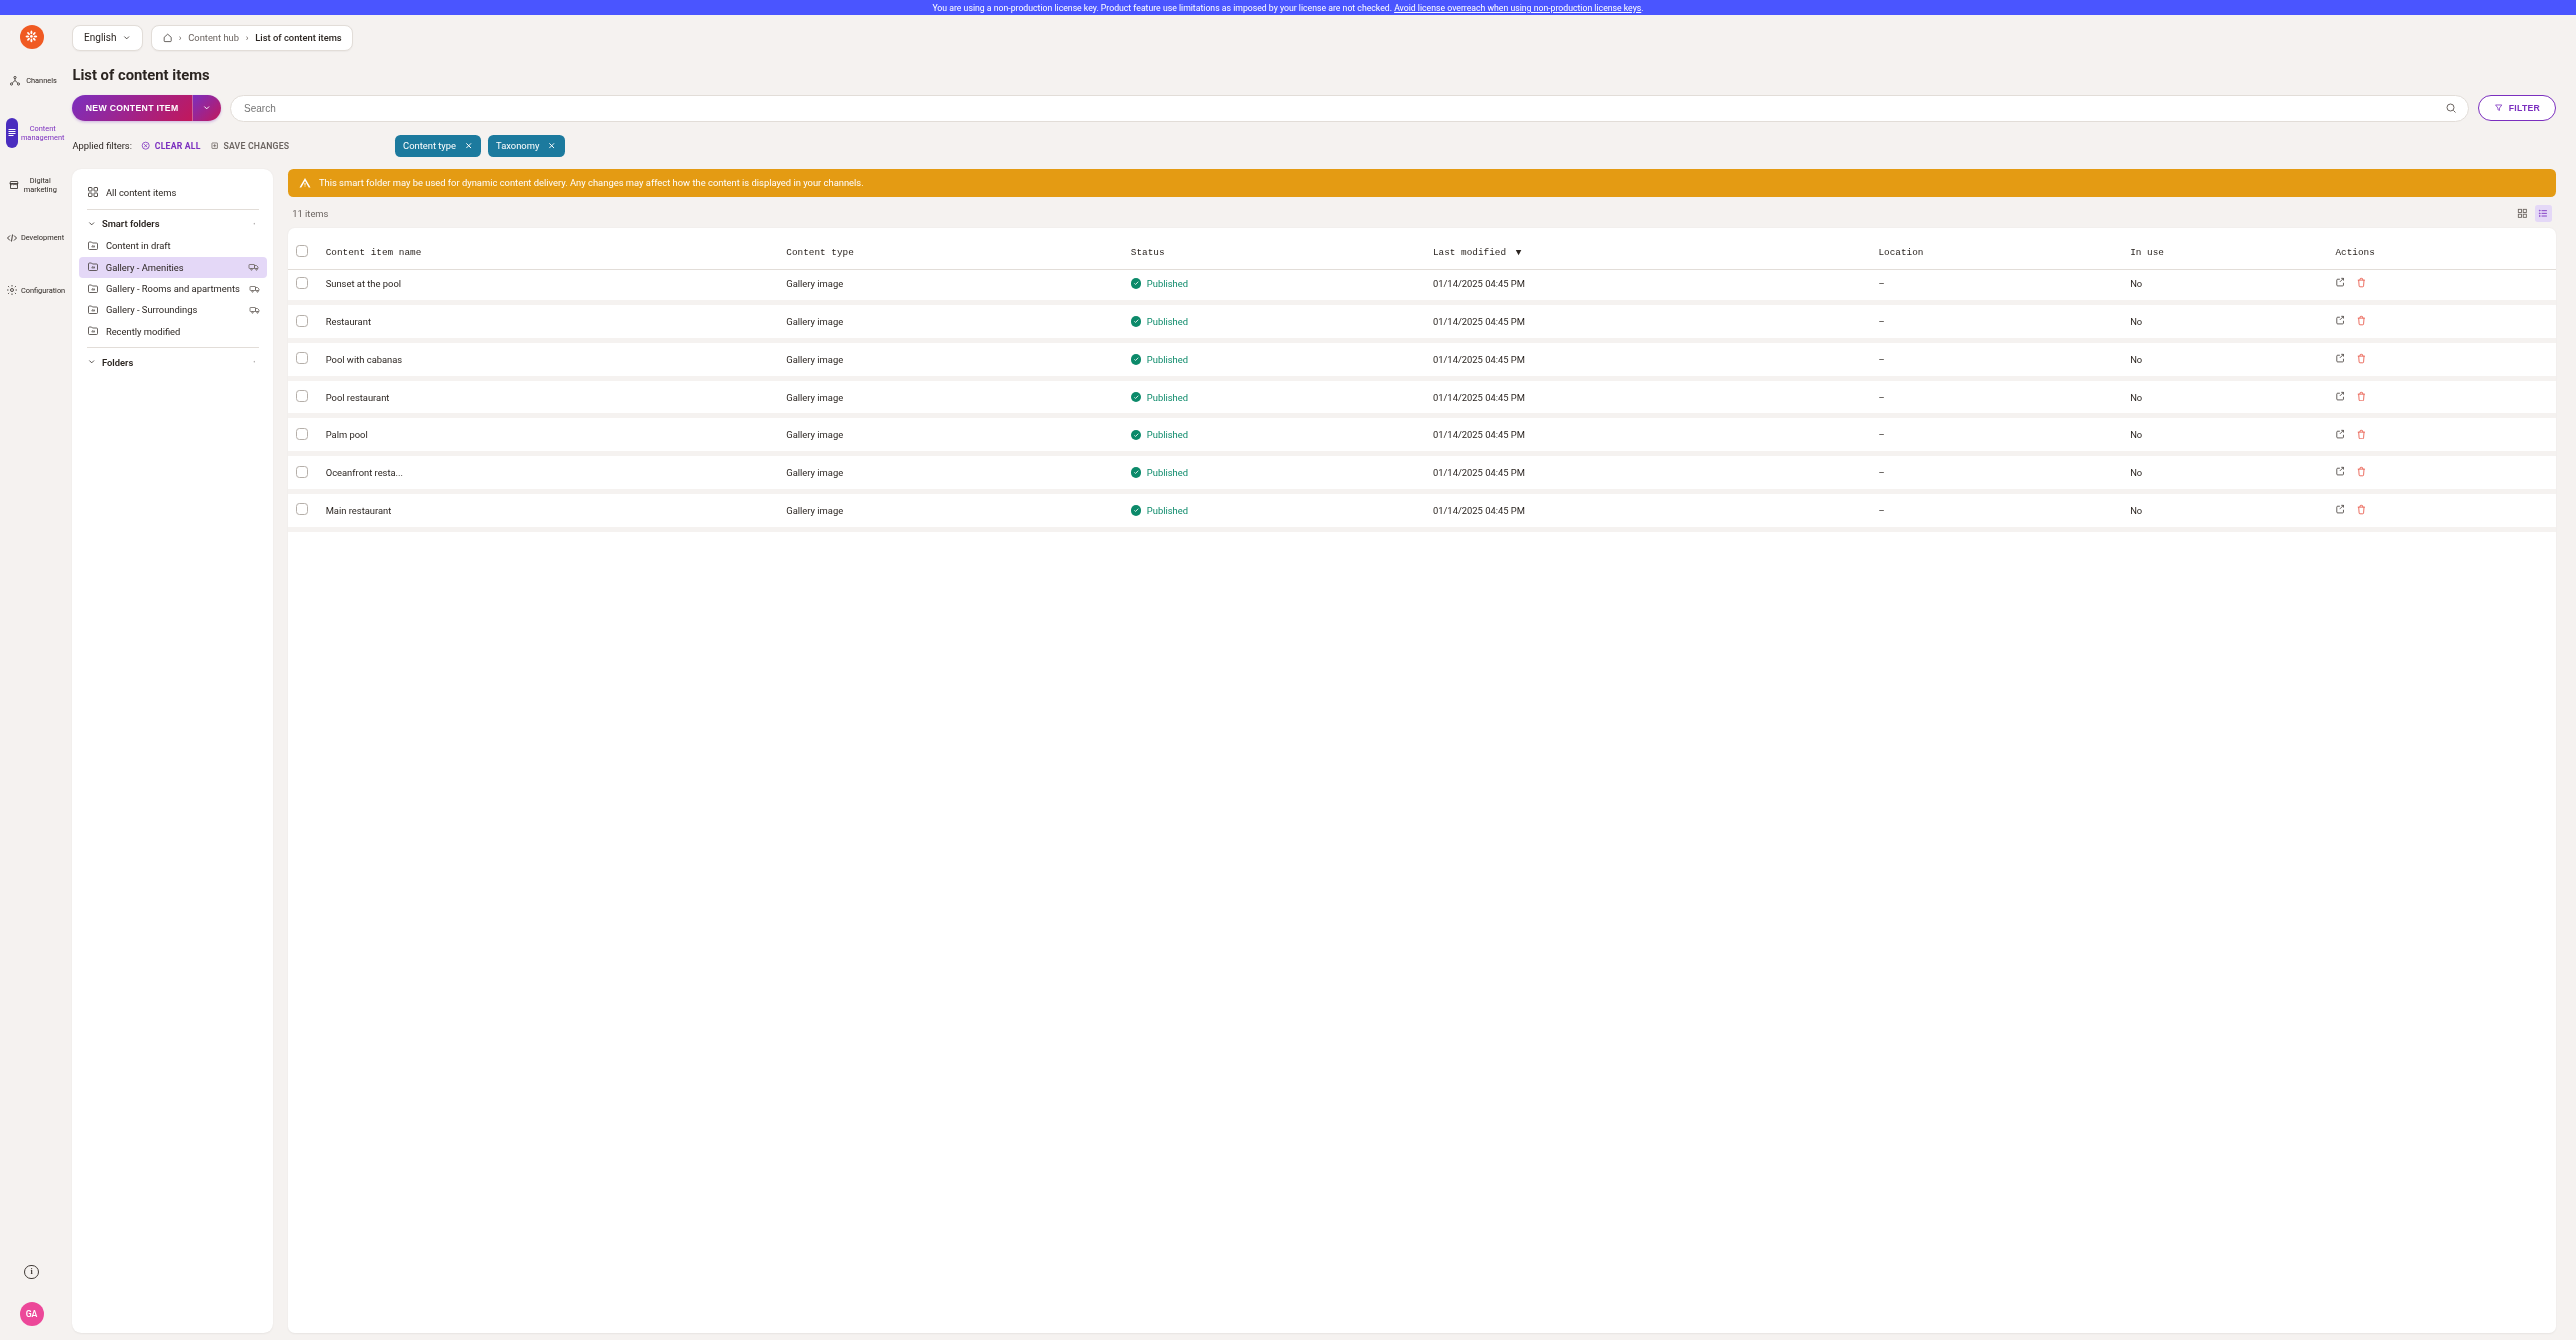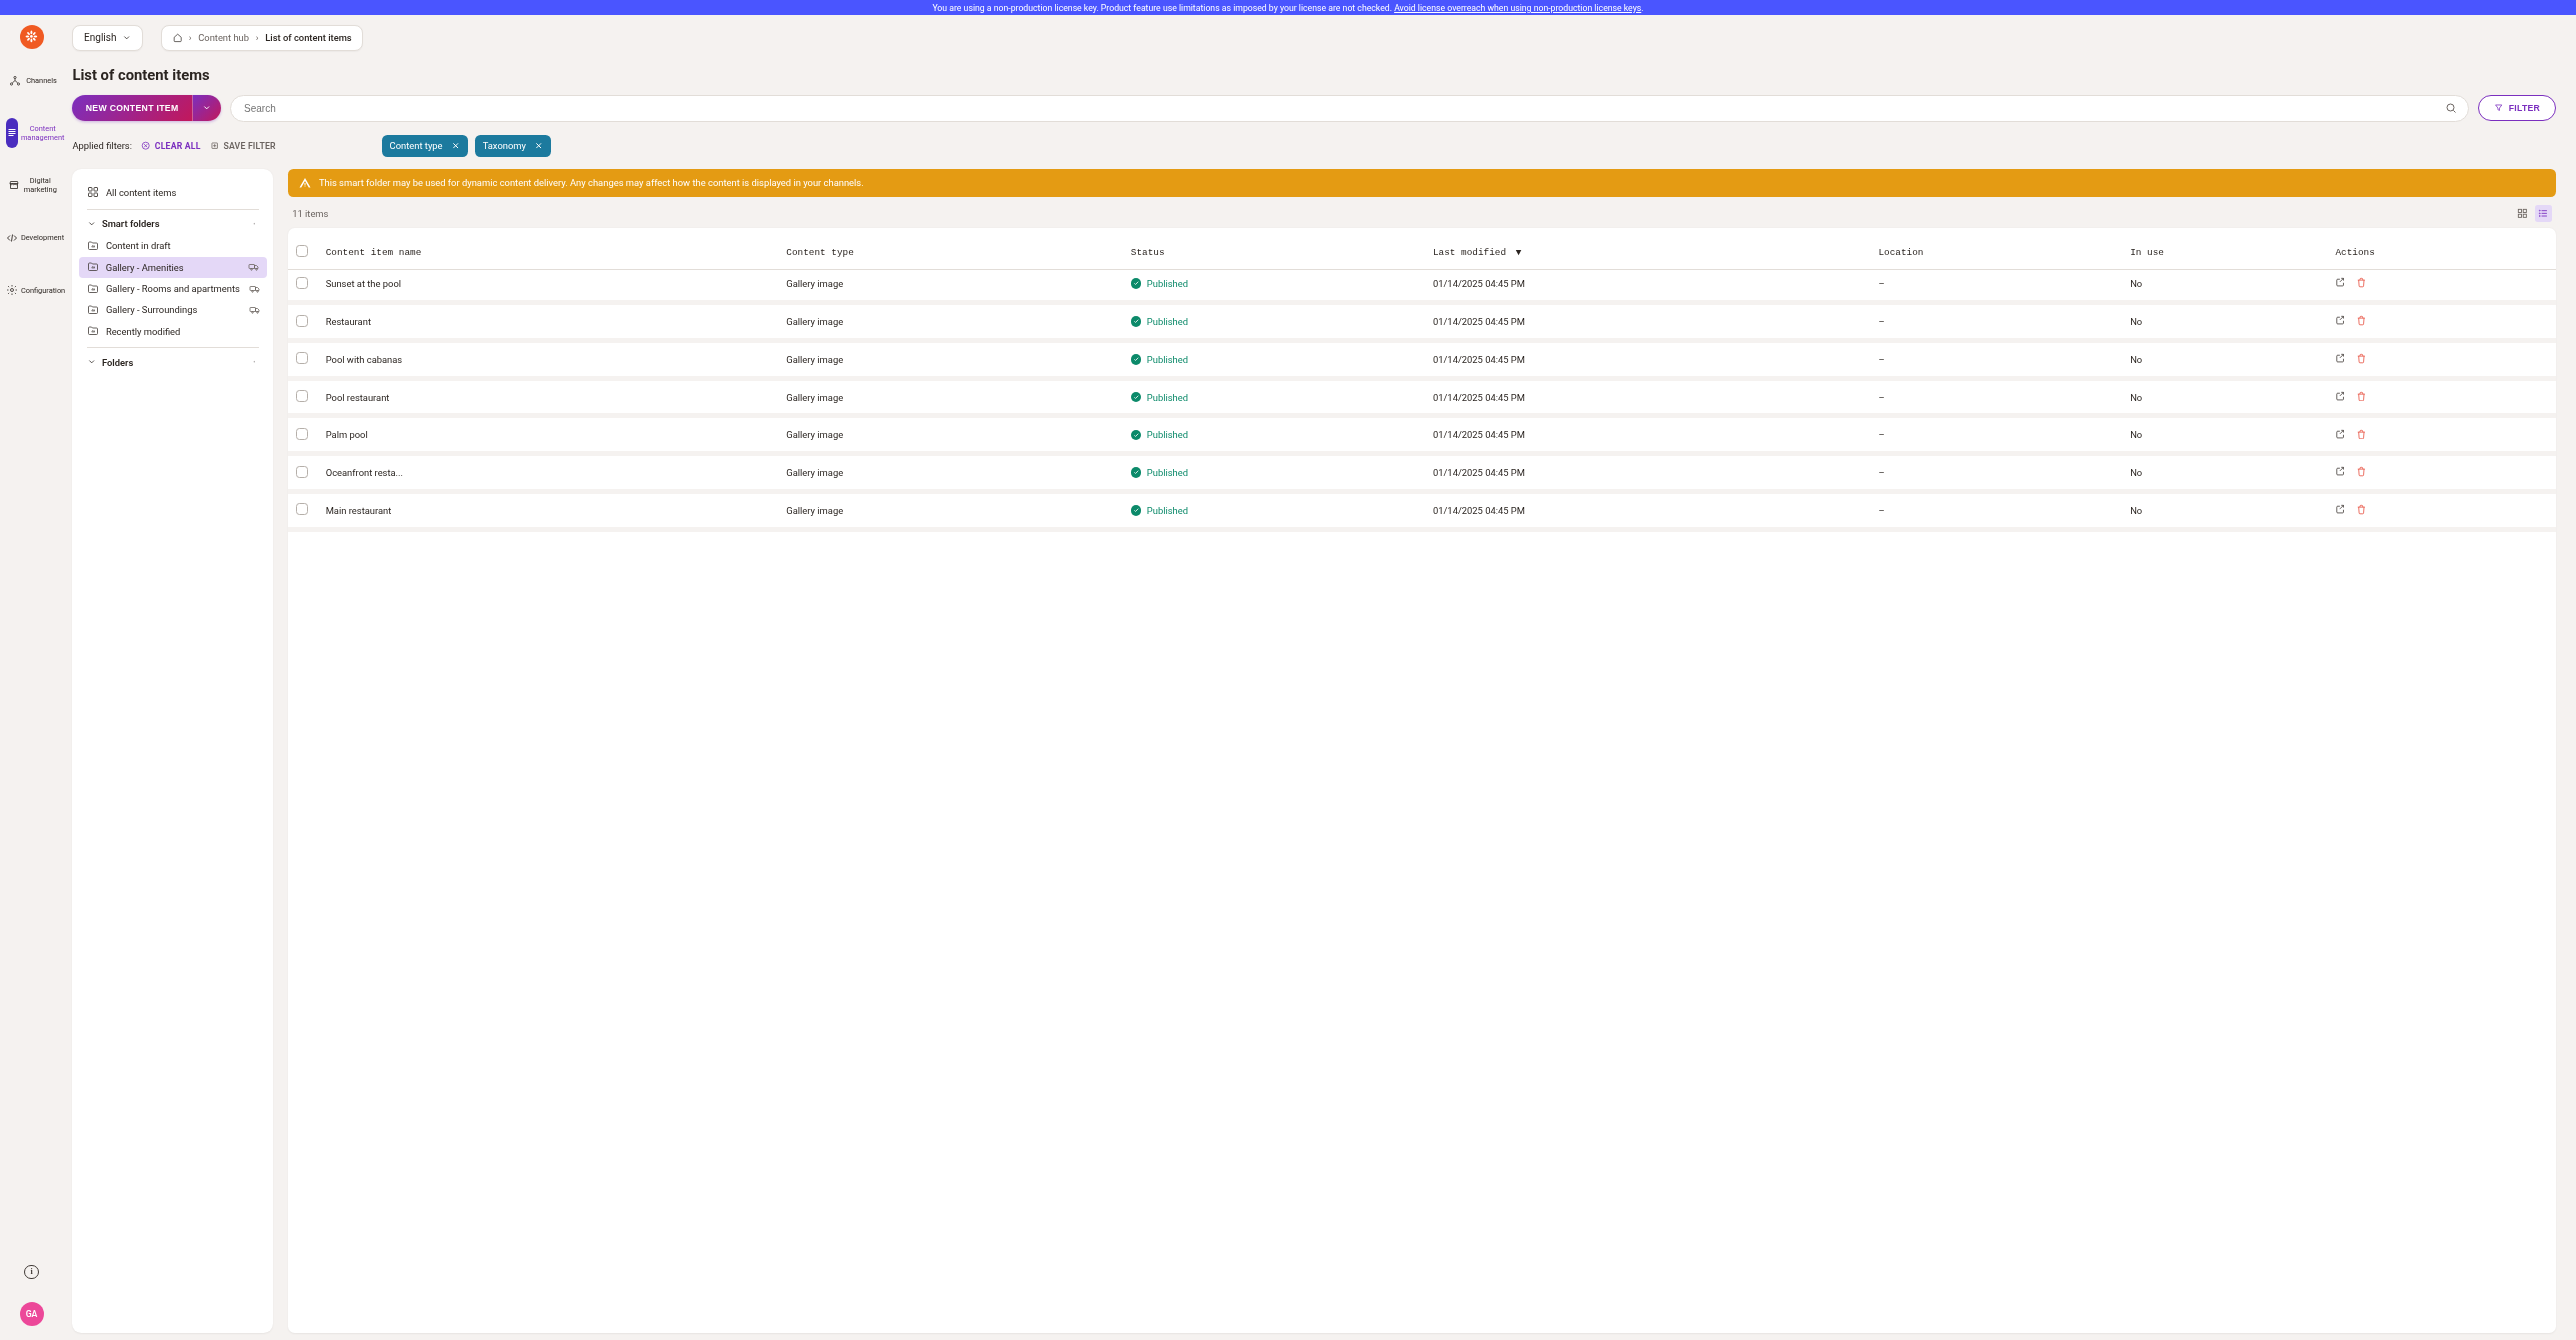--- a/index.html
+++ b/index.html
@@ -97,21 +97,21 @@
     cursor: pointer;
   }
   
   .main {
     flex: 1;
     padding: 9.4px 20px 6.7px 9.4px;
     overflow: hidden;
     display: flex; flex-direction: column;
   }
   .top-row {
-    display: flex; align-items: center; gap: 18px;
+    display: flex; align-items: center; gap: 8px;
   }
   .lang-btn {
     background: #fff; border: 0.7px solid var(--border);
     border-radius: 8px;
     padding: 6.7px 10.7px;
     display: flex; align-items: center; gap: 5.4px;
     cursor: pointer;
     font-size: 10px;
     box-shadow: 0 0.7px 1.3px rgba(0,0,0,0.04);
   }
@@ -426,21 +426,21 @@
             <circle cx="12" cy="12" r="9"></circle>
             <path d="M8 8l8 8M16 8l-8 8"></path>
           </svg>
         <span>CLEAR ALL</span>
       </span>
       <span class="save-changes">
         <svg class="icon-xs" viewBox="0 0 24 24" fill="none" stroke="currentColor" stroke-width="2">
             <rect x="5" y="5" width="14" height="14" rx="1"></rect>
             <path d="M12 8v8M8 12h8"></path>
           </svg>
-        <span>SAVE FILTER</span>
+        <span>SAVE CHANGES</span>
       </span>
       <span style="width:87px"></span>
       <div id="filter-tags" style="display:flex;gap:6.7px">
           <div class="filter-tag">
             <span>Content type</span>
     <svg class="x icon-xs" viewBox="0 0 24 24" fill="none" stroke="#fff" stroke-width="2.5">
               <path d="M6 6l12 12M18 6L6 18"></path>
             </svg>
           </div>
           <div class="filter-tag">

